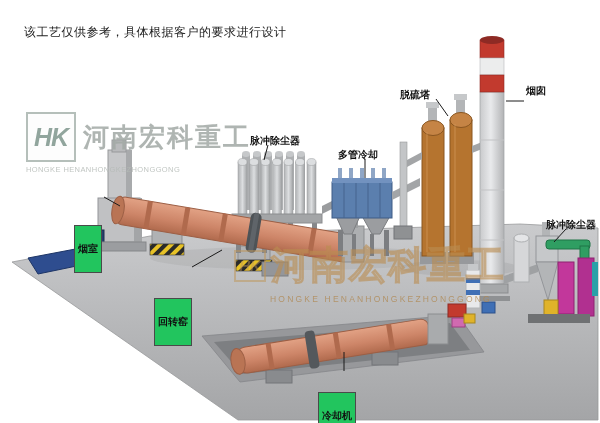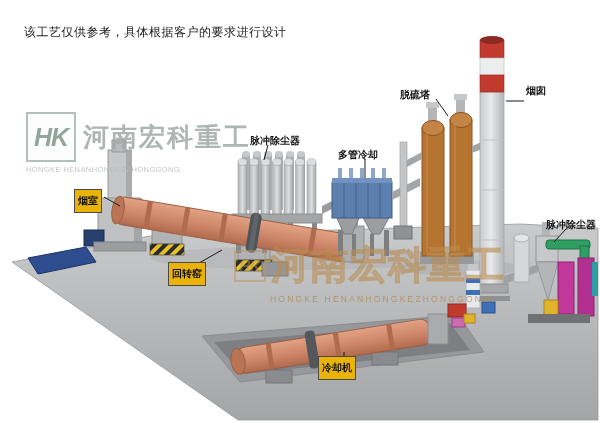--- a/index.html
+++ b/index.html
@@ -1,20 +1,20 @@
 <!DOCTYPE html>
 <html><head>
 <meta charset="utf-8">
 <style>
   html,body{margin:0;padding:0;background:#fff;}
   #stage{position:relative;width:600px;height:423px;background:#fff;overflow:hidden;
          font-family:"Liberation Sans","DejaVu Sans",sans-serif;}
   #scene{position:absolute;left:0;top:0;}
   .lbl{position:absolute;font-size:10px;font-weight:700;color:#111;white-space:nowrap;line-height:13px;}
-  .lbl.boxed{background:#eab308;border:1px solid #4a4a4a;padding:4px 3px;line-height:14px;}
+  .lbl.boxed{background:#22c55e;border:1px solid #4a4a4a;padding:16px 3px;line-height:14px;margin-top:36px;}
   #disclaimer{position:absolute;left:24px;top:24px;font-size:12px;color:#222;letter-spacing:.5px;white-space:nowrap;}
   
   #brand{position:absolute;left:26px;top:112px;opacity:.85;}
   #brand .row{display:flex;align-items:center;}
   #brand .box{width:46px;height:46px;border:2px solid #a9b4ae;background:#fdfdfd;display:flex;
               align-items:center;justify-content:center;font-style:italic;font-weight:900;
               font-size:25px;color:#7e968c;letter-spacing:-1px;}
   #brand .cn{font-size:26px;font-weight:700;color:#a2a9a5;letter-spacing:2px;margin-left:7px;}
   #brand .en{font-size:7.5px;color:#b5bbb7;letter-spacing:.4px;margin-top:3px;}
   
@@ -264,16 +264,16 @@
   </div>
   <div class="en">HONGKE HENANHONGKEZHONGGONG</div>
 </div>
 
 <div class="lbl boxed" style="left:74px;top:189px">烟室</div>
 <div class="lbl" style="left:250px;top:134px">脉冲除尘器</div>
 <div class="lbl" style="left:338px;top:148px">多管冷却</div>
 <div class="lbl" style="left:400px;top:88px">脱硫塔</div>
 <div class="lbl" style="left:526px;top:84px">烟囱</div>
 <div class="lbl" style="left:546px;top:218px">脉冲除尘器</div>
-<div class="lbl boxed" style="left:168px;top:262px">回转窑</div>
+<div class="lbl boxed" style="left:154px;top:262px">回转窑</div>
 <div class="lbl boxed" style="left:318px;top:356px">冷却机</div>
 
 </div>
 
 </body></html>

